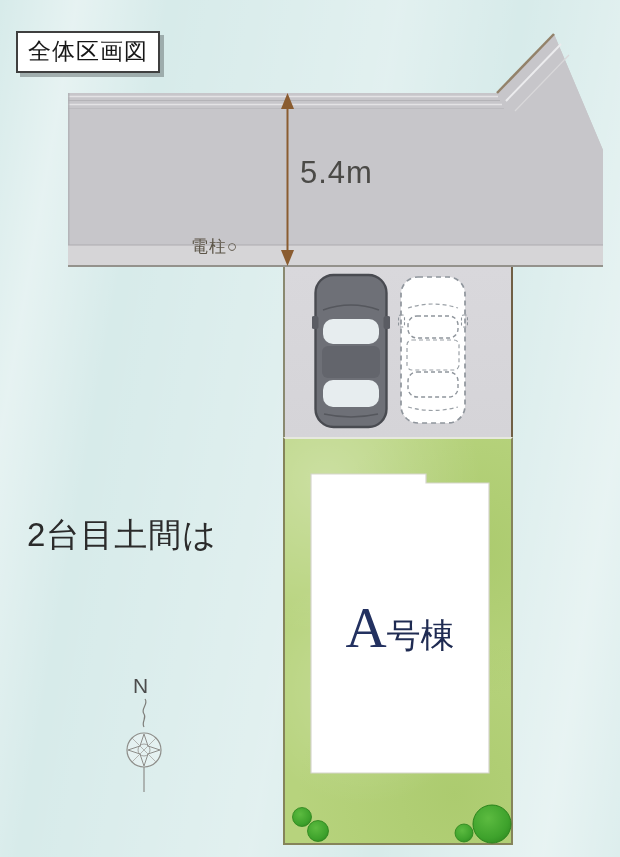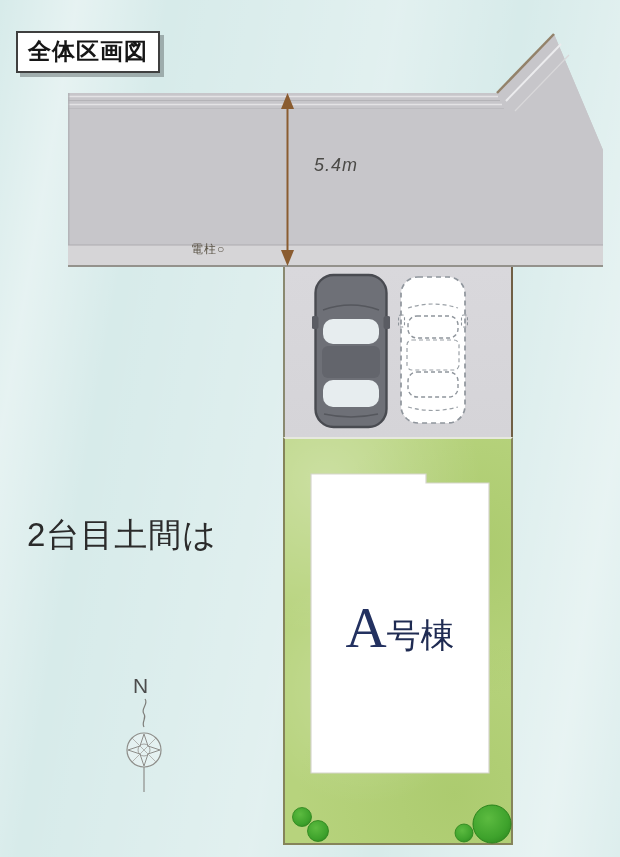--- a/index.html
+++ b/index.html
@@ -13,31 +13,31 @@
         rgba(255,255,255,0) 68%, rgba(255,255,255,0.42) 90%,
         rgba(255,255,255,0.15) 100%),
       #d7ebea;
   }
   
   .title-box{
     position:absolute;left:16px;top:31px;
     background:#ffffff;border:2px solid #3f3f3f;
     box-shadow:4px 4px 0 rgba(110,120,120,0.55);
     padding:3px 10px 4px 10px;
-    font-size:23px;font-weight:bold;color:#161616;letter-spacing:1px;
+    font-size:23px;font-weight:normal;color:#161616;letter-spacing:1px;
     white-space:nowrap;
   }
   .road-layer{position:absolute;left:0;top:0;}
   .dim-label{
-    position:absolute;left:314px;top:155px;
-    font-size:18px;color:#4b4a47;letter-spacing:1px;font-weight:500;font-style:italic;
+    position:absolute;left:300px;top:155px;
+    font-size:31px;color:#4b4a47;letter-spacing:1px;font-weight:500;
   }
   .pole-label{
-    position:absolute;left:191px;top:241px;
-    font-size:12px;color:#5c5548;letter-spacing:1px;
+    position:absolute;left:191px;top:235px;
+    font-size:17px;color:#5c5548;letter-spacing:1px;
   }
   
   .parking{
     position:absolute;left:283px;top:267px;width:230px;height:170px;
     background:linear-gradient(180deg,#d9d8dc,#d5d4d8);
     border-left:2px solid #8a8970;border-right:2px solid #705f45;
     box-sizing:border-box;
   }
   .car-dark{position:absolute;left:27px;top:5px;}
   .car-white{position:absolute;left:113px;top:7px;}

